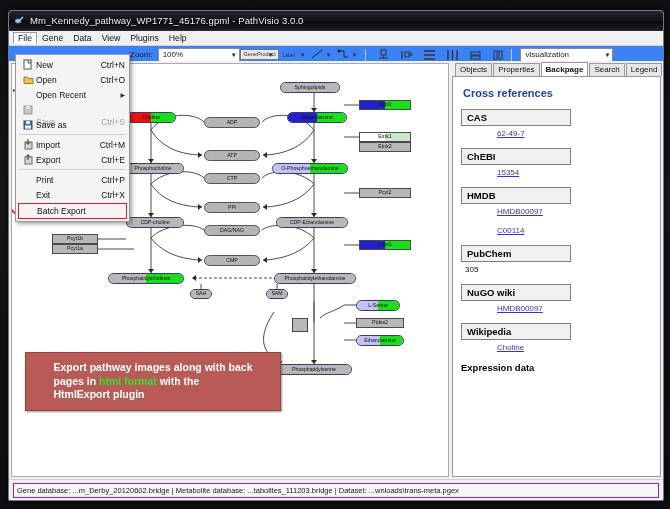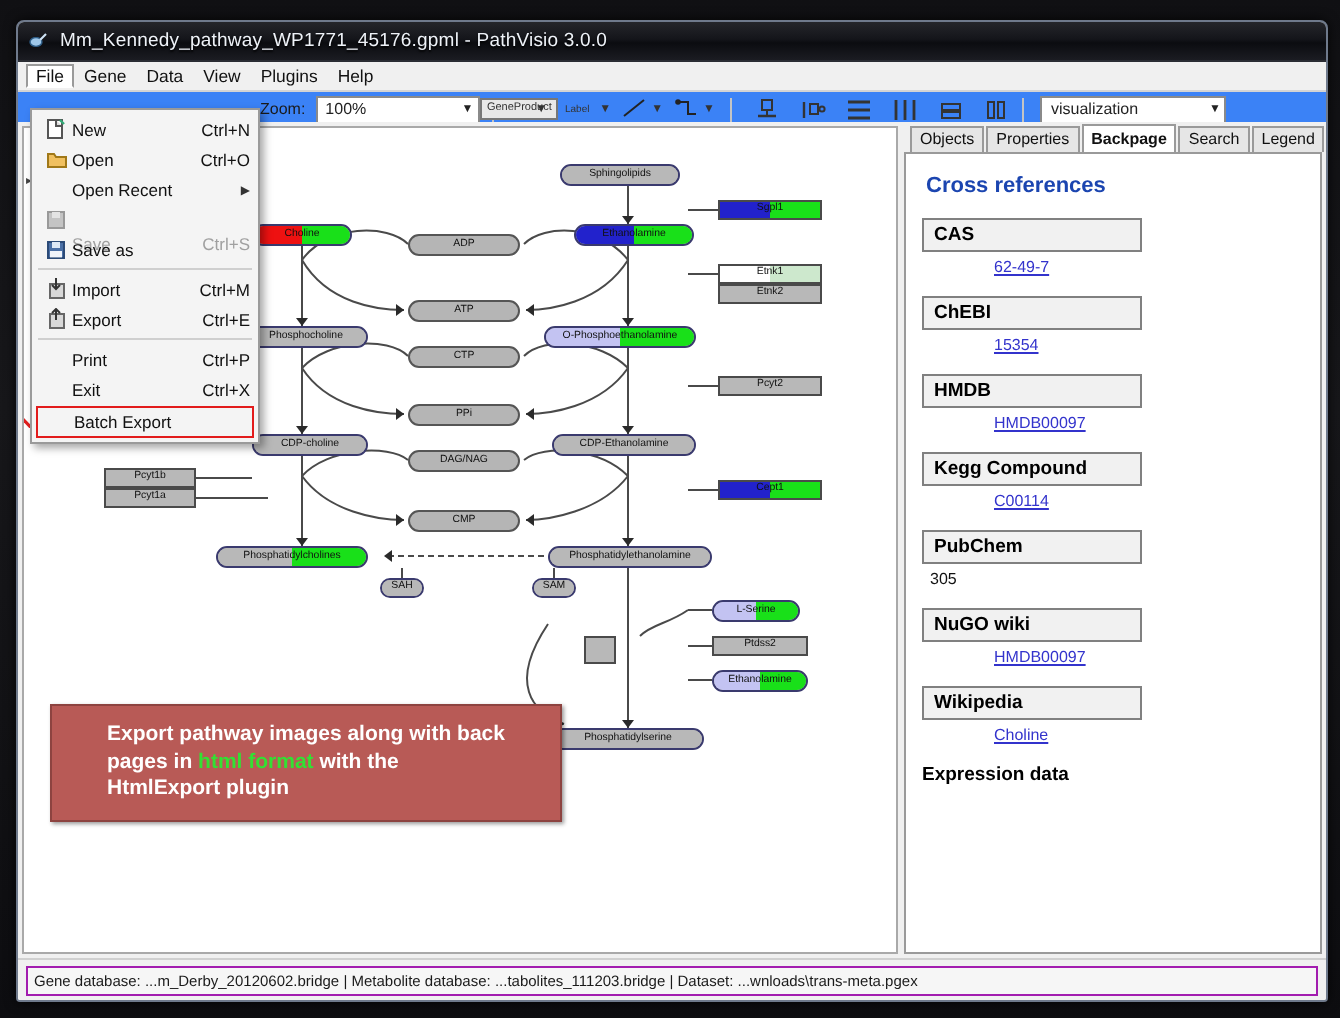--- a/index.html
+++ b/index.html
@@ -550,21 +550,20 @@
       </div>
       <div class="side-body">
         <div class="xref-title">Cross references</div>
         <div id="xrefs">
             <div class="xbox">CAS</div>
             <div class="xval"><a href="#">62-49-7</a></div>
             <div class="xbox">ChEBI</div>
             <div class="xval"><a href="#">15354</a></div>
             <div class="xbox">HMDB</div>
             <div class="xval"><a href="#">HMDB00097</a></div>
-            <div class="xbox">Kegg Compound</div>
             <div class="xval"><a href="#">C00114</a></div>
             <div class="xbox">PubChem</div>
             <div class="xval plain">305</div>
             <div class="xbox">NuGO wiki</div>
             <div class="xval"><a href="#">HMDB00097</a></div>
             <div class="xbox">Wikipedia</div>
             <div class="xval"><a href="#">Choline</a></div>
           </div>
         <div class="expr">Expression data</div>
       </div>

